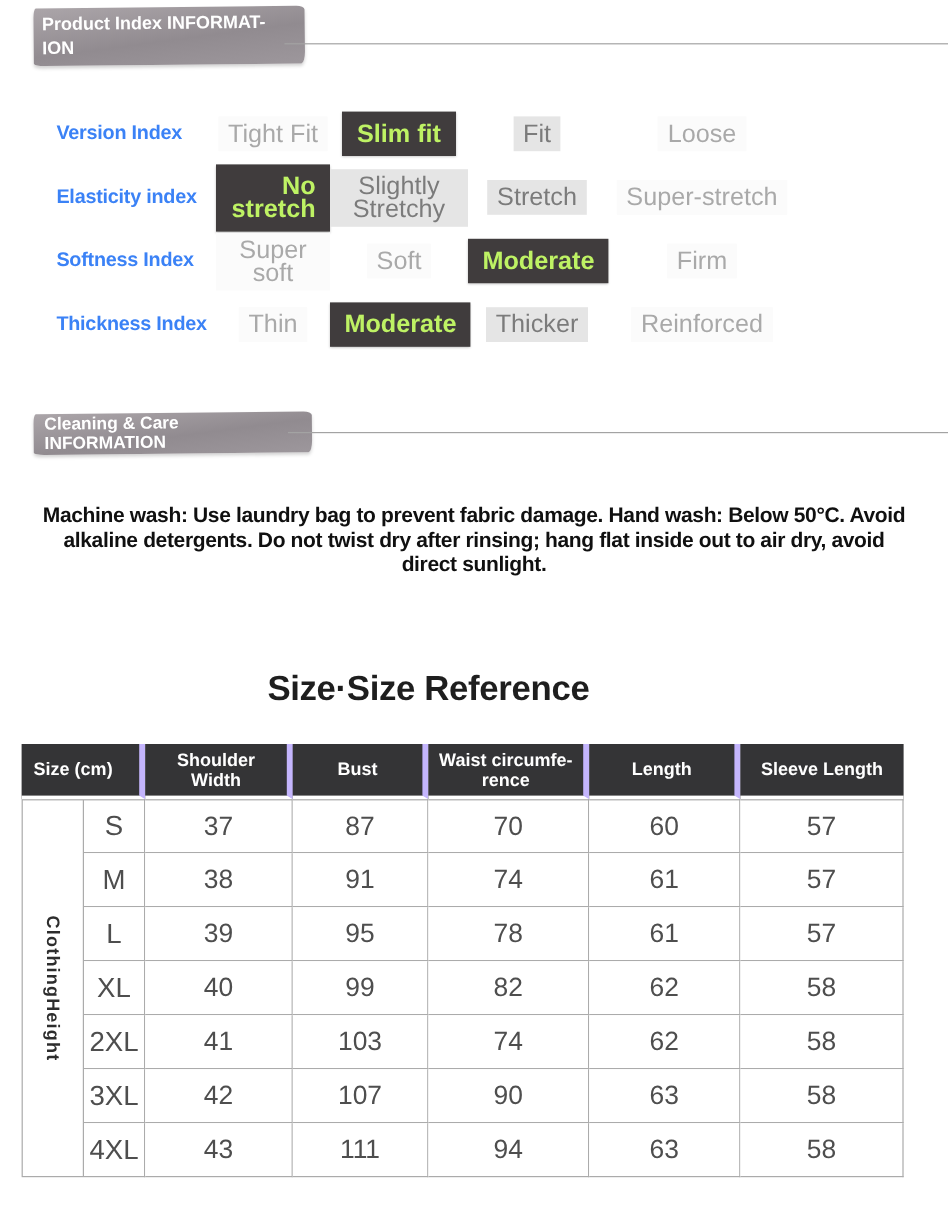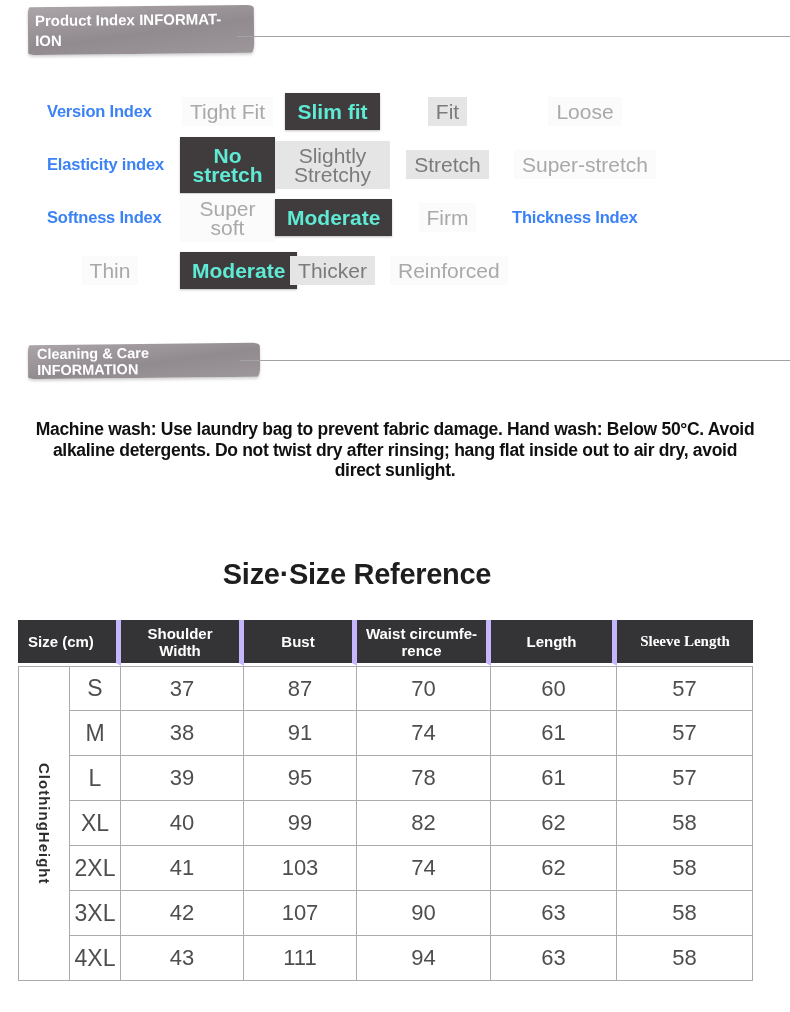--- a/index.html
+++ b/index.html
@@ -27,22 +27,22 @@
   
   .index-grid{
     position:absolute;left:40px;top:85px;width:625px;
     display:grid;grid-template-columns:140px 95px 115px 115px 160px;
     grid-auto-rows:53px;align-items:center;
   }
   .idx-label{font-weight:700;font-size:16.5px;color:#3b82f6;padding-left:7px;letter-spacing:-0.2px;}
   .idx-opt{text-align:center;}
   .chip{display:inline-block;font-size:21px;line-height:19px;}
   .chip[data-state="selected"]{
-    background:#403c3d;color:#5eead4;font-weight:700;
-    padding:9px 12px;min-width:60px;text-align:center;
+    background:#403c3d;color:#bef264;font-weight:700;
+    padding:9px 12px;min-width:60px;text-align:right;
     box-shadow:0 1px 2px rgba(0,0,0,0.25);
   }
   .chip[data-state="normal"]{color:#7b7b7b;background:#e5e5e5;padding:5px 8px;}
   .chip[data-state="faint"]{color:#a9a9a9;background:#fbfbfb;padding:5px 8px;}
 
   
   .care-text{
     position:absolute;left:34px;top:419px;width:722px;text-align:center;
     font-size:17.5px;font-weight:700;line-height:20.5px;color:#101010;letter-spacing:-0.3px;
   }
@@ -59,21 +59,21 @@
     grid-template-rows:46px repeat(7,45px);
     box-sizing:border-box;
   }
   .size-table *{box-sizing:border-box;}
   .th{
     background:#343436;color:#fff;font-weight:700;font-size:15px;line-height:17px;
     display:flex;flex-direction:column;justify-content:center;align-items:center;text-align:center;
     border-right:5px solid #c4b5fd;border-bottom:3px solid #fff;
   }
   .th-size{grid-column:1 / span 2;align-items:flex-start;padding-left:10px;}
-  .th-last{border-right:none;font-family:Liberation Serif, serif;}
+  .th-last{border-right:none;}
   .td{
     background:#fff;display:flex;align-items:center;justify-content:center;
     font-size:22px;color:#4e4e4e;
     border-right:1px solid #ababab;border-bottom:1px solid #ababab;
   }
   .tt{border-top:1px solid #ababab;}
   .size-cell{font-size:23px;}
   .vcell{
     grid-column:1;grid-row:2 / span 7;
     background:#fff;display:flex;align-items:center;justify-content:center;
@@ -101,20 +101,21 @@
     <div class="idx-opt"><span class="chip" data-state="faint">Loose</span></div>
 
     <div class="idx-label">Elasticity index</div>
     <div class="idx-opt"><span class="chip" data-state="selected">No stretch</span></div>
     <div class="idx-opt"><span class="chip" data-state="normal">Slightly Stretchy</span></div>
     <div class="idx-opt"><span class="chip" data-state="normal">Stretch</span></div>
     <div class="idx-opt"><span class="chip" data-state="faint">Super-stretch</span></div>
 
     <div class="idx-label">Softness Index</div>
     <div class="idx-opt"><span class="chip" data-state="faint">Super soft</span></div>
+    <div class="idx-opt"><span class="chip" data-state="faint">Soft</span></div>
     <div class="idx-opt"><span class="chip" data-state="selected">Moderate</span></div>
     <div class="idx-opt"><span class="chip" data-state="faint">Firm</span></div>
 
     <div class="idx-label">Thickness Index</div>
     <div class="idx-opt"><span class="chip" data-state="faint">Thin</span></div>
     <div class="idx-opt"><span class="chip" data-state="selected">Moderate</span></div>
     <div class="idx-opt"><span class="chip" data-state="normal">Thicker</span></div>
     <div class="idx-opt"><span class="chip" data-state="faint">Reinforced</span></div>
   </div>
 

